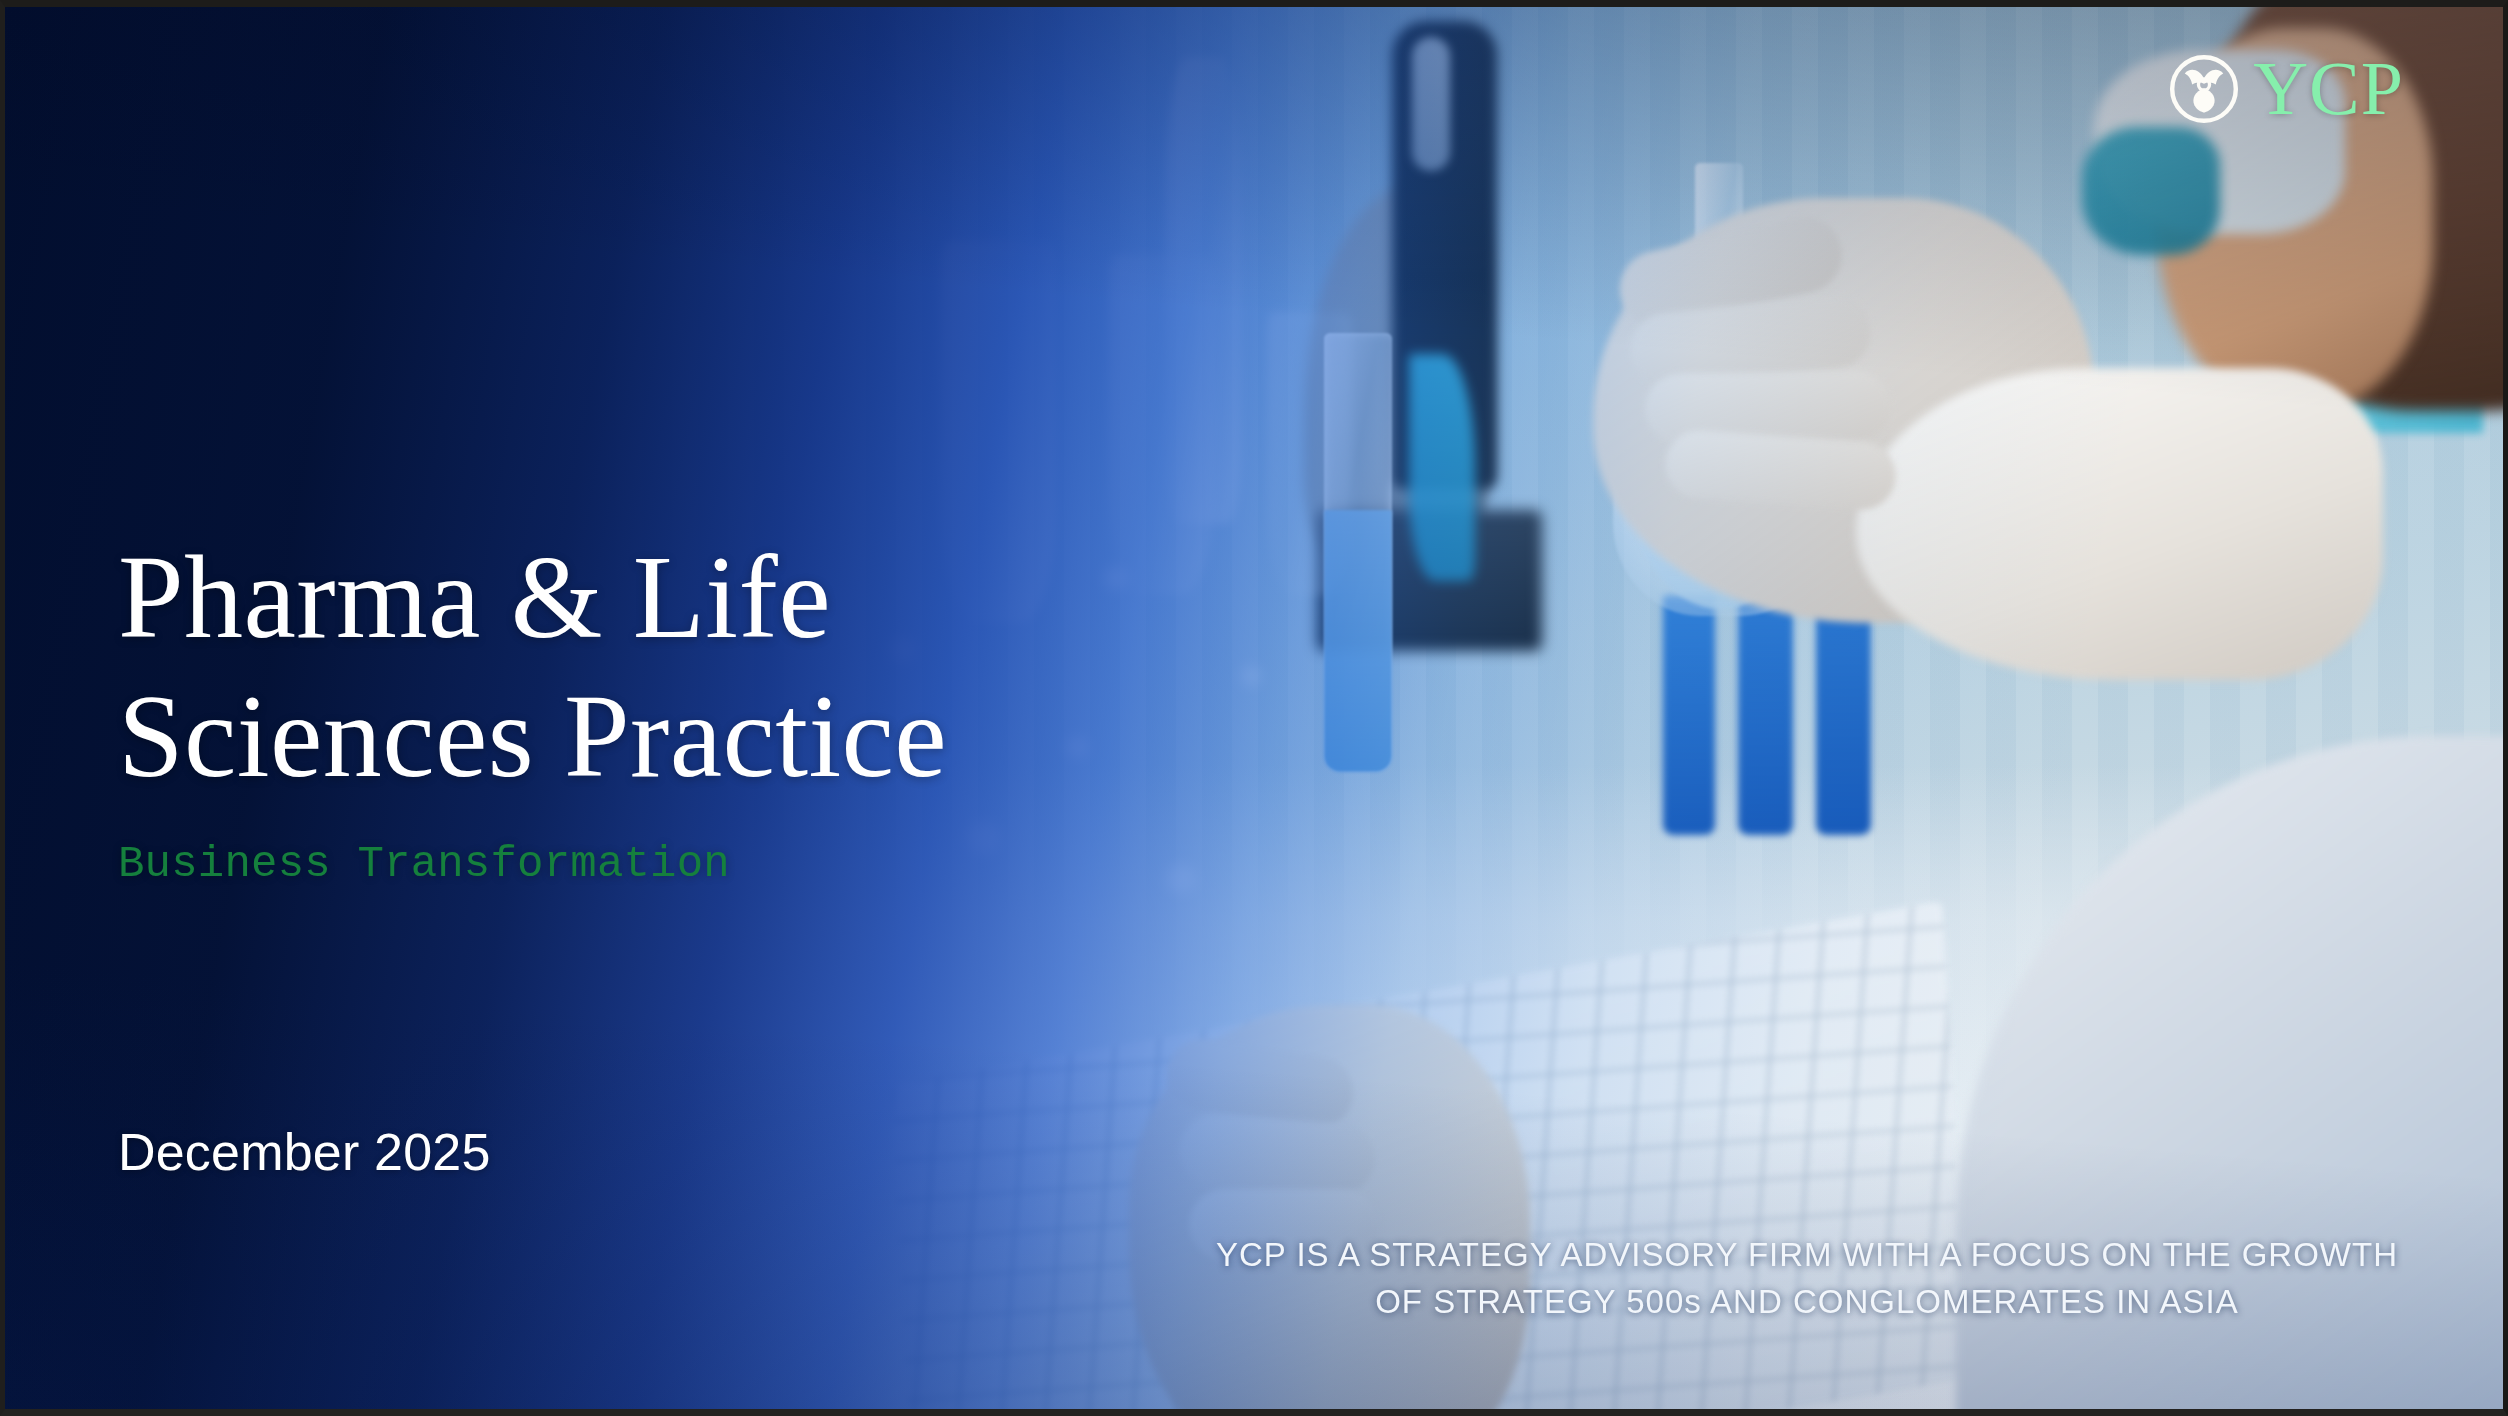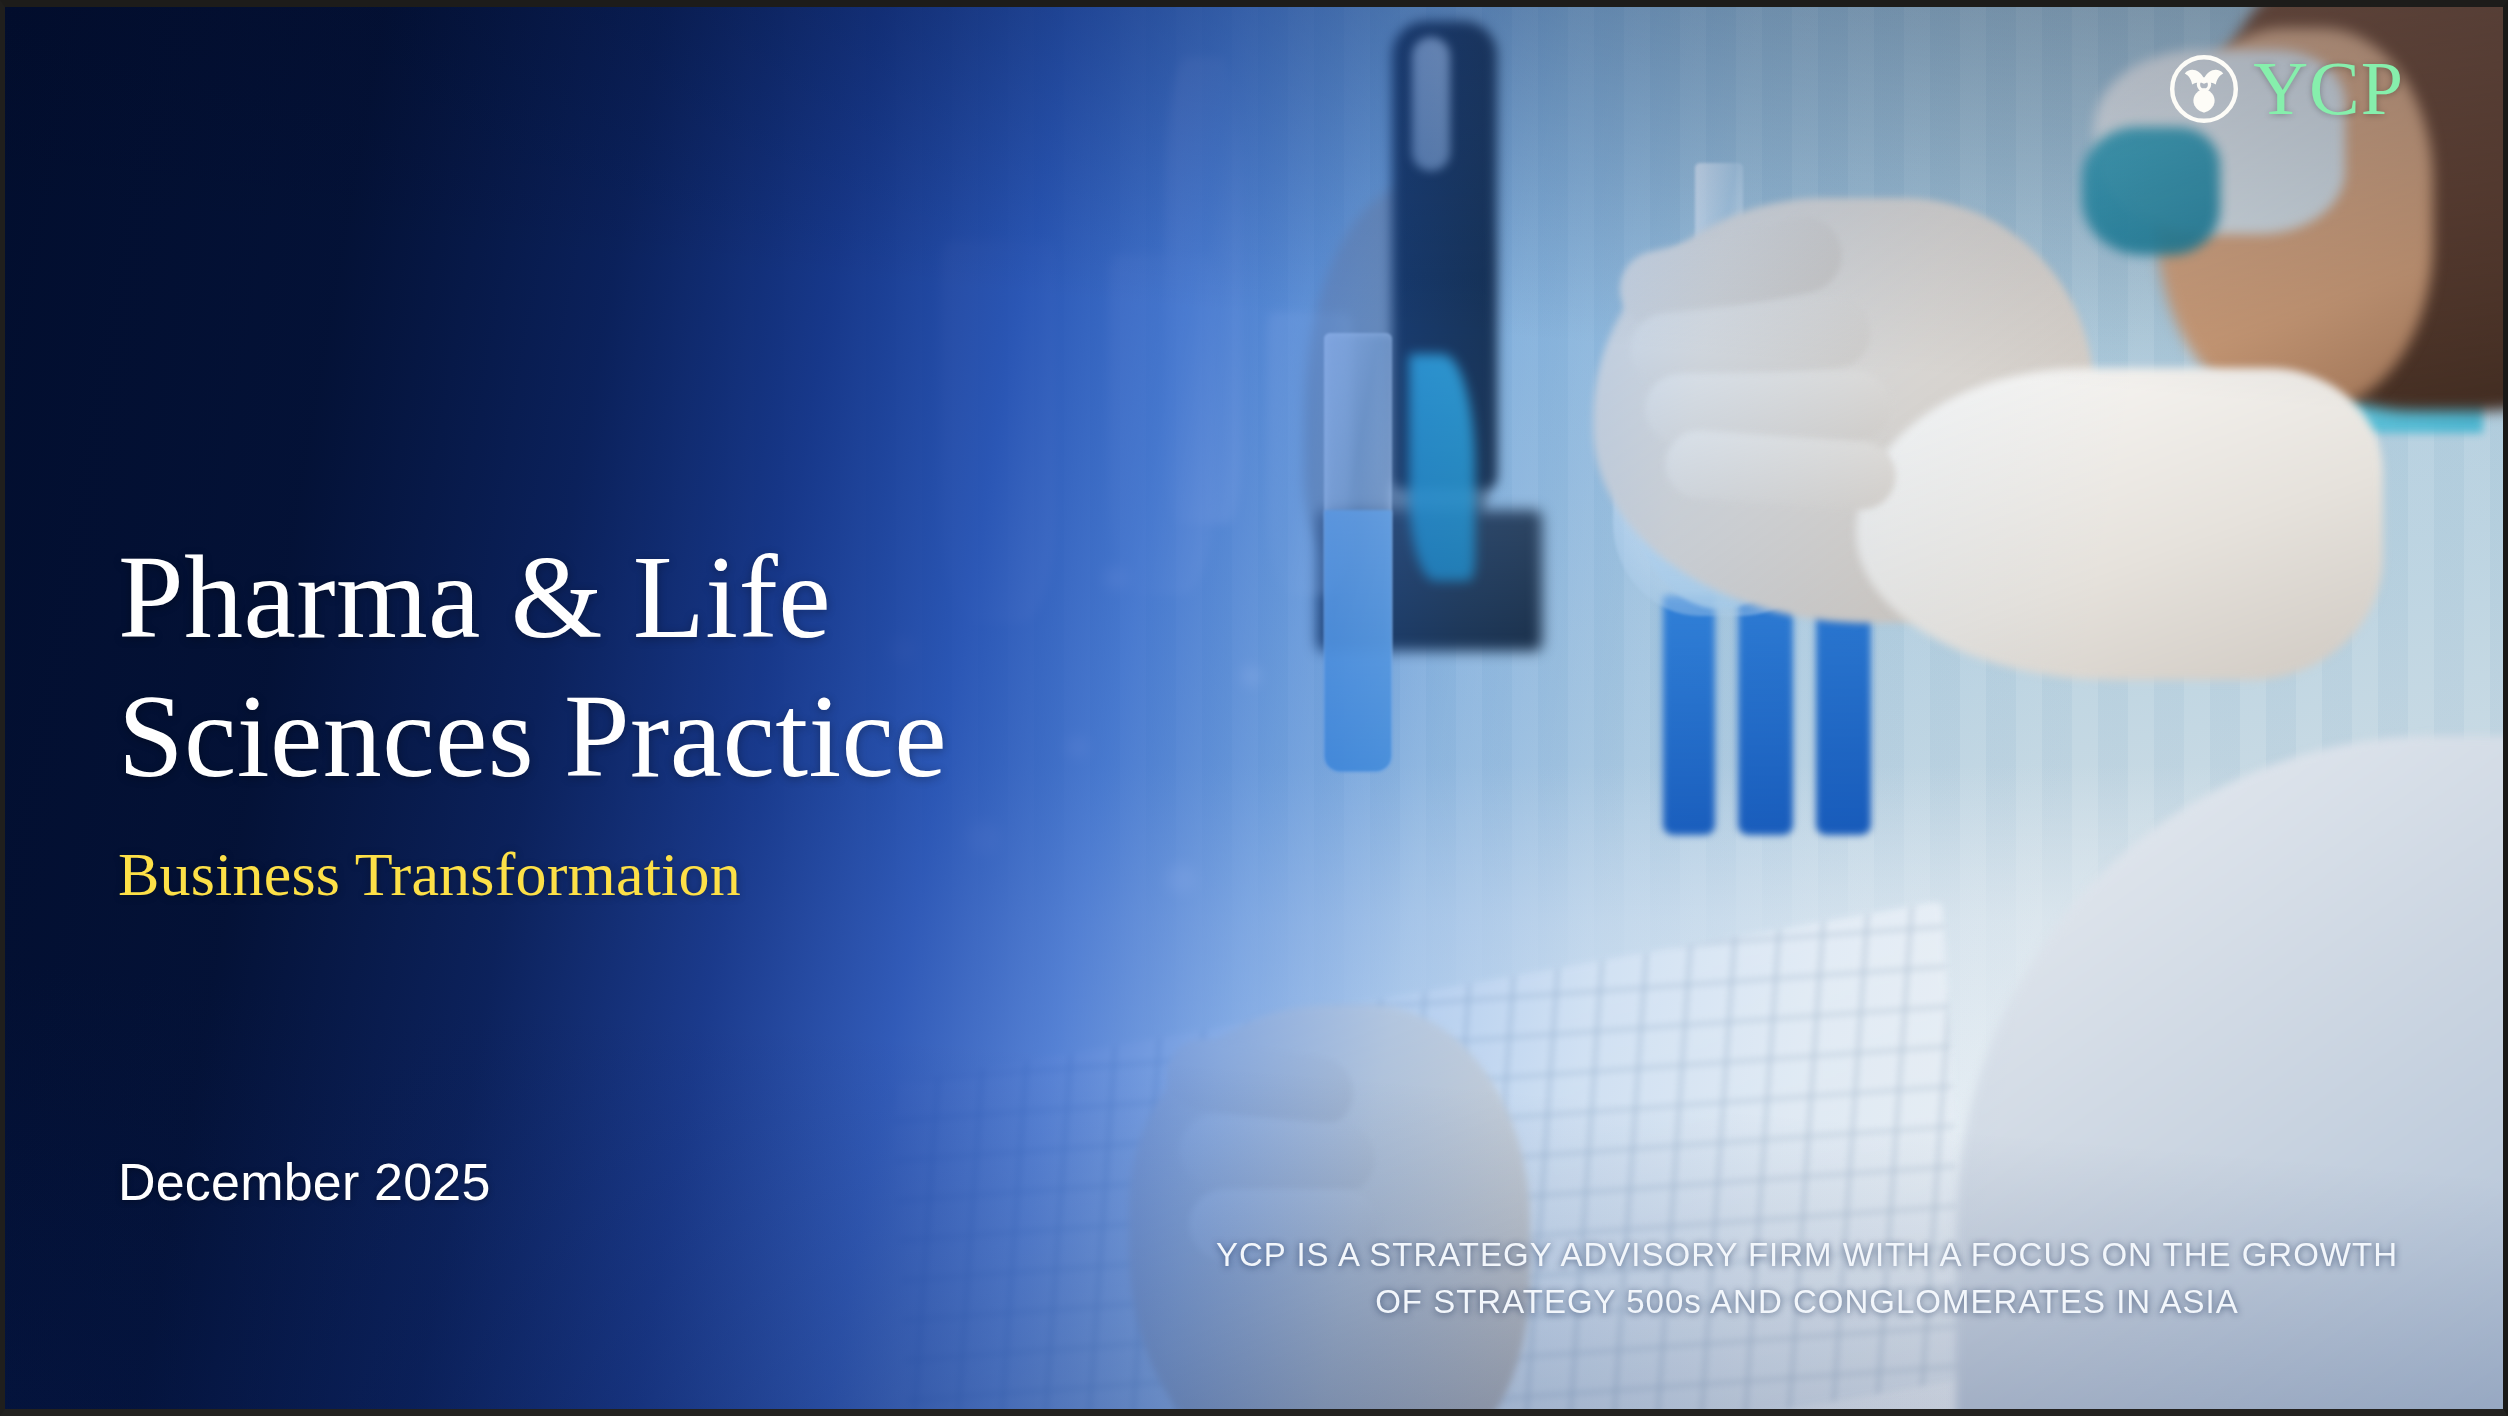--- a/index.html
+++ b/index.html
@@ -307,38 +307,37 @@
     font-weight:400;
     font-size:118px;
     line-height:1.18;
     color:#ffffff;
     letter-spacing:.4px;
     text-shadow:0 2px 10px rgba(0,0,0,.30);
     white-space:pre-line;
   }
   .subtitle {
     margin-top:34px;
-    font-family:Liberation Serif, serif;
+    font-family:Liberation Mono, monospace;
     font-weight:300;
-    font-size:62px;
+    font-size:44px;
     line-height:1.1;
-    color:#fde047;
+    color:#15803d;
     letter-spacing:.2px;
     text-shadow:0 1px 8px rgba(0,0,0,.30);
   }
 
   .date {
     position:absolute; left:118px; top:1122px;
     font-family:"Liberation Sans", sans-serif;
     font-weight:400;
     font-size:52px;
     color:#ffffff;
     letter-spacing:.2px;
     text-shadow:0 1px 6px rgba(0,0,0,.35);
-    margin-top:30px;
   }
 
   .tagline {
     position:absolute; right:110px; bottom:90px;
     text-align:center;
     font-family:"Liberation Sans", sans-serif;
     font-weight:400;
     font-size:33px;
     line-height:1.42;
     letter-spacing:1.0px;

